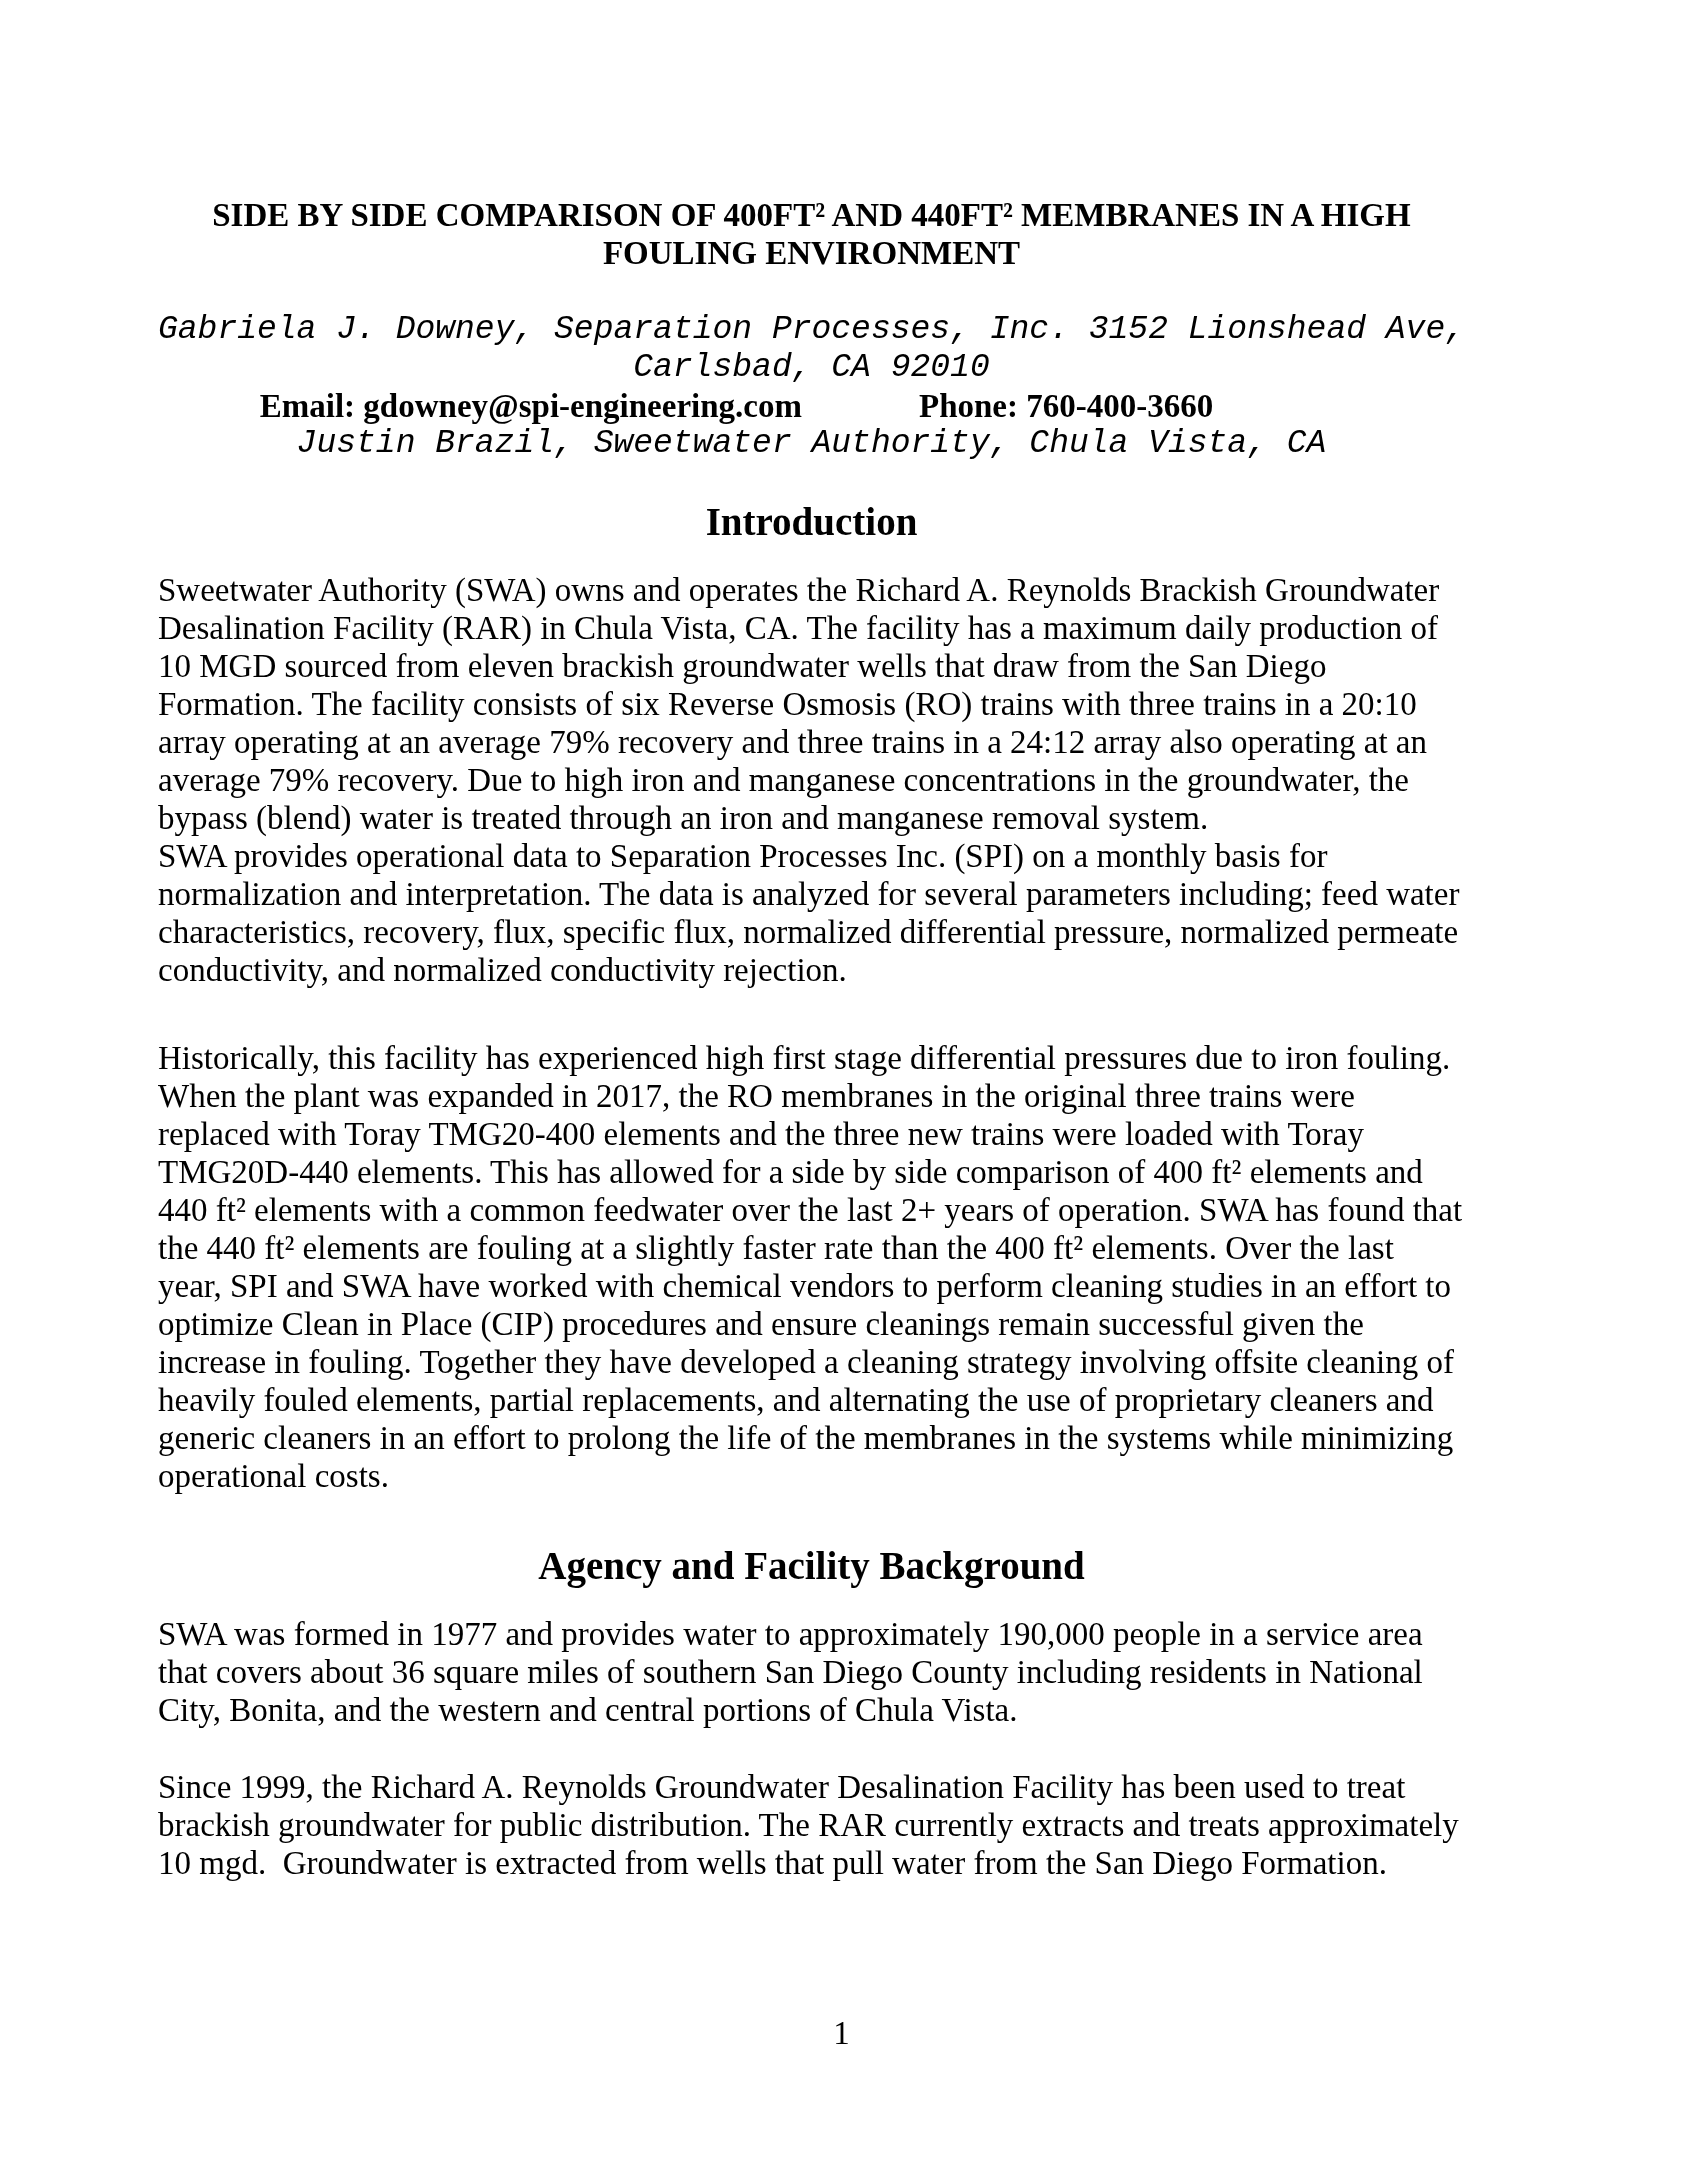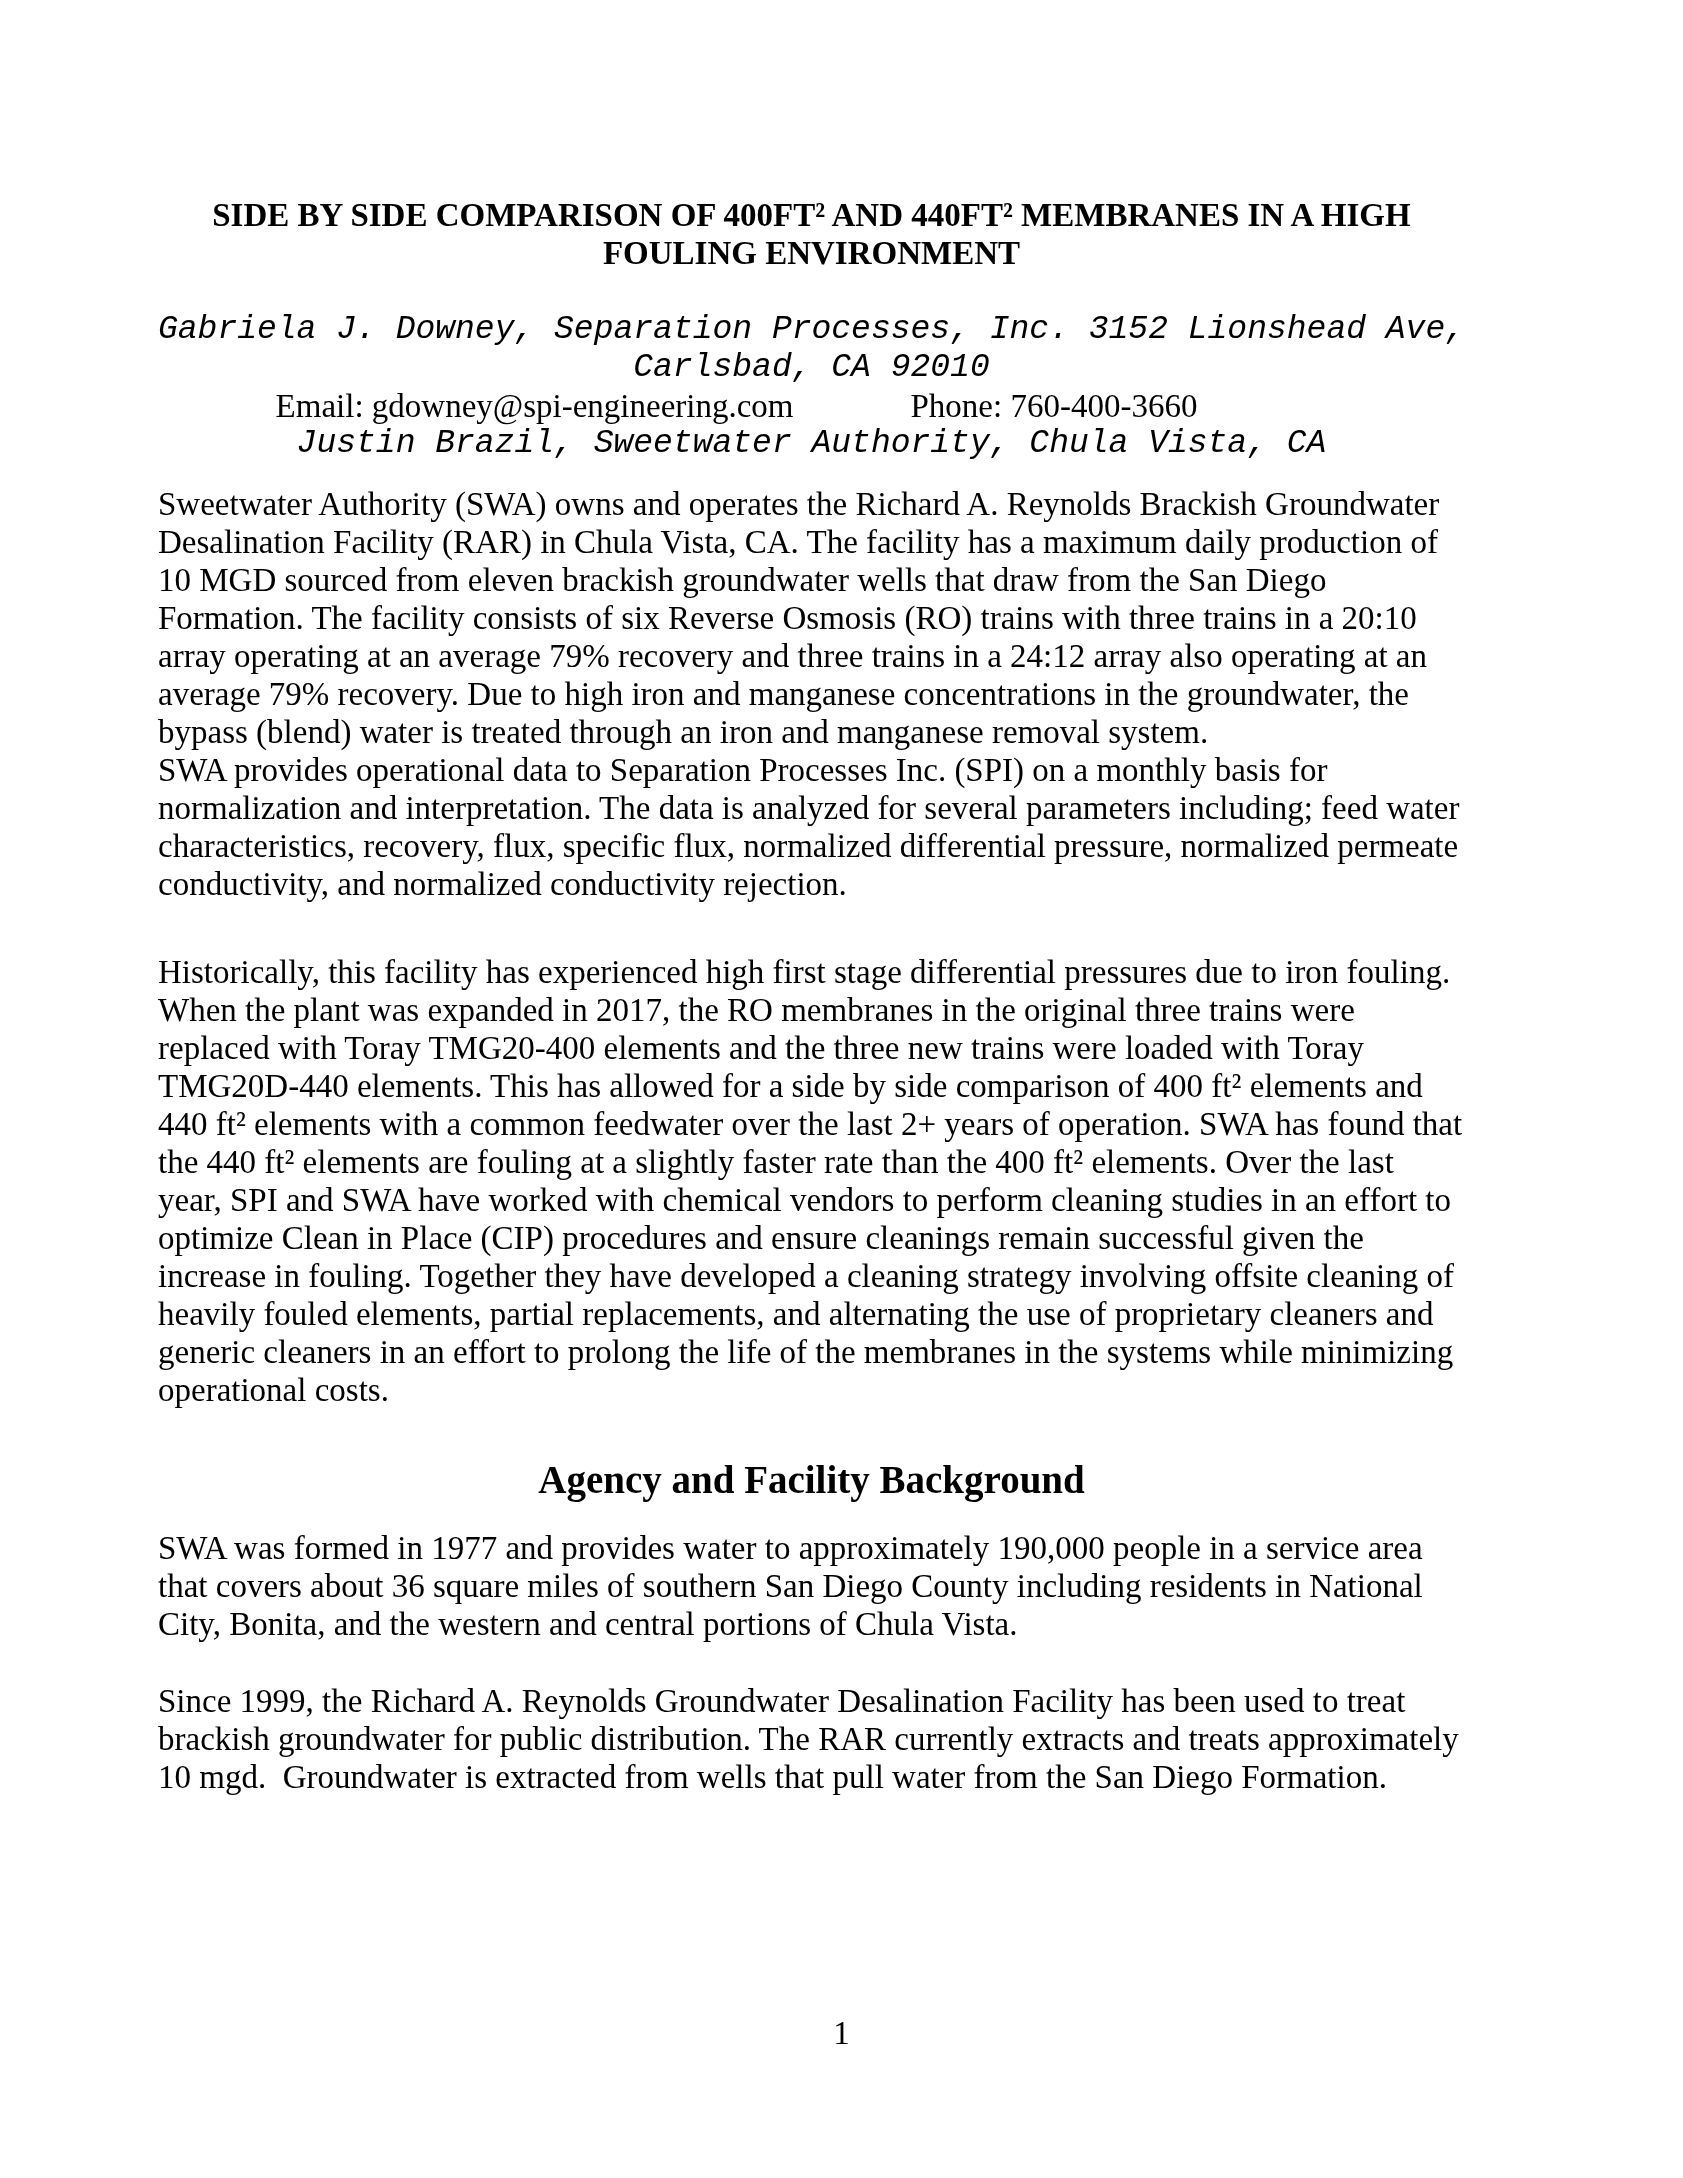--- a/index.html
+++ b/index.html
@@ -35,20 +35,21 @@
     line-height: 38px;
     text-align: center;
   }
   .italic { font-style: italic; font-family: Liberation Mono, monospace; }
   .contact-line {
     display: flex;
     justify-content: center;
     gap: 117px;
     position: relative;
     left: -75px;
+    font-weight: bold;
   }
   .section-heading {
     font-size: 39px;
     line-height: 46px;
     font-weight: bold;
     text-align: center;
   }
   .h-intro { margin: 36px 0 26px 0; }
   .h-background { margin: 48px 0 26px 0; }
   .para {
@@ -83,20 +84,21 @@
 
     <div class="authors">
       <div class="italic">Gabriela J. Downey, Separation Processes, Inc. 3152 Lionshead Ave, Carlsbad, CA 92010</div>
       <div class="contact-line">
         <span>Email: gdowney@spi-engineering.com</span>
         <span>Phone: 760-400-3660</span>
       </div>
       <div class="italic">Justin Brazil, Sweetwater Authority, Chula Vista, CA</div>
     </div>
 
+    <h2 class="section-heading h-intro">Introduction</h2>
 
     <p class="para para-joined">Sweetwater Authority (SWA) owns and operates the Richard A. Reynolds Brackish Groundwater Desalination Facility (RAR) in Chula Vista, CA. The facility has a maximum daily production of 10 MGD sourced from eleven brackish groundwater wells that draw from the San Diego Formation. The facility consists of six Reverse Osmosis (RO) trains with three trains in a 20:10 array operating at an average 79% recovery and three trains in a 24:12 array also operating at an average 79% recovery. Due to high iron and manganese concentrations in the groundwater, the bypass (blend) water is treated through an iron and manganese removal system.</p>
     <p class="para para-gap">SWA provides operational data to Separation Processes Inc. (SPI) on a monthly basis for normalization and interpretation. The data is analyzed for several parameters including; feed water characteristics, recovery, flux, specific flux, normalized differential pressure, normalized permeate conductivity, and normalized conductivity rejection.</p>
     <p class="para">Historically, this facility has experienced high first stage differential pressures due to iron fouling. When the plant was expanded in 2017, the RO membranes in the original three trains were replaced with Toray TMG20-400 elements and the three new trains were loaded with Toray TMG20D-440 elements. This has allowed for a side by side comparison of 400 ft² elements and 440 ft² elements with a common feedwater over the last 2+ years of operation. SWA has found that the 440 ft² elements are fouling at a slightly faster rate than the 400 ft² elements. Over the last year, SPI and SWA have worked with chemical vendors to perform cleaning studies in an effort to optimize Clean in Place (CIP) procedures and ensure cleanings remain successful given the increase in fouling. Together they have developed a cleaning strategy involving offsite cleaning of heavily fouled elements, partial replacements, and alternating the use of proprietary cleaners and generic cleaners in an effort to prolong the life of the membranes in the systems while minimizing operational costs.</p>
 
     <h2 class="section-heading h-background">Agency and Facility Background</h2>
 
     <p class="para para-gap-sm">SWA was formed in 1977 and provides water to approximately 190,000 people in a service area that covers about 36 square miles of southern San Diego County including residents in National City, Bonita, and the western and central portions of Chula Vista.</p>
     <p class="para">Since 1999, the Richard A. Reynolds Groundwater Desalination Facility has been used to treat brackish groundwater for public distribution. The RAR currently extracts and treats approximately 10 mgd.  Groundwater is extracted from wells that pull water from the San Diego Formation.</p>
 

